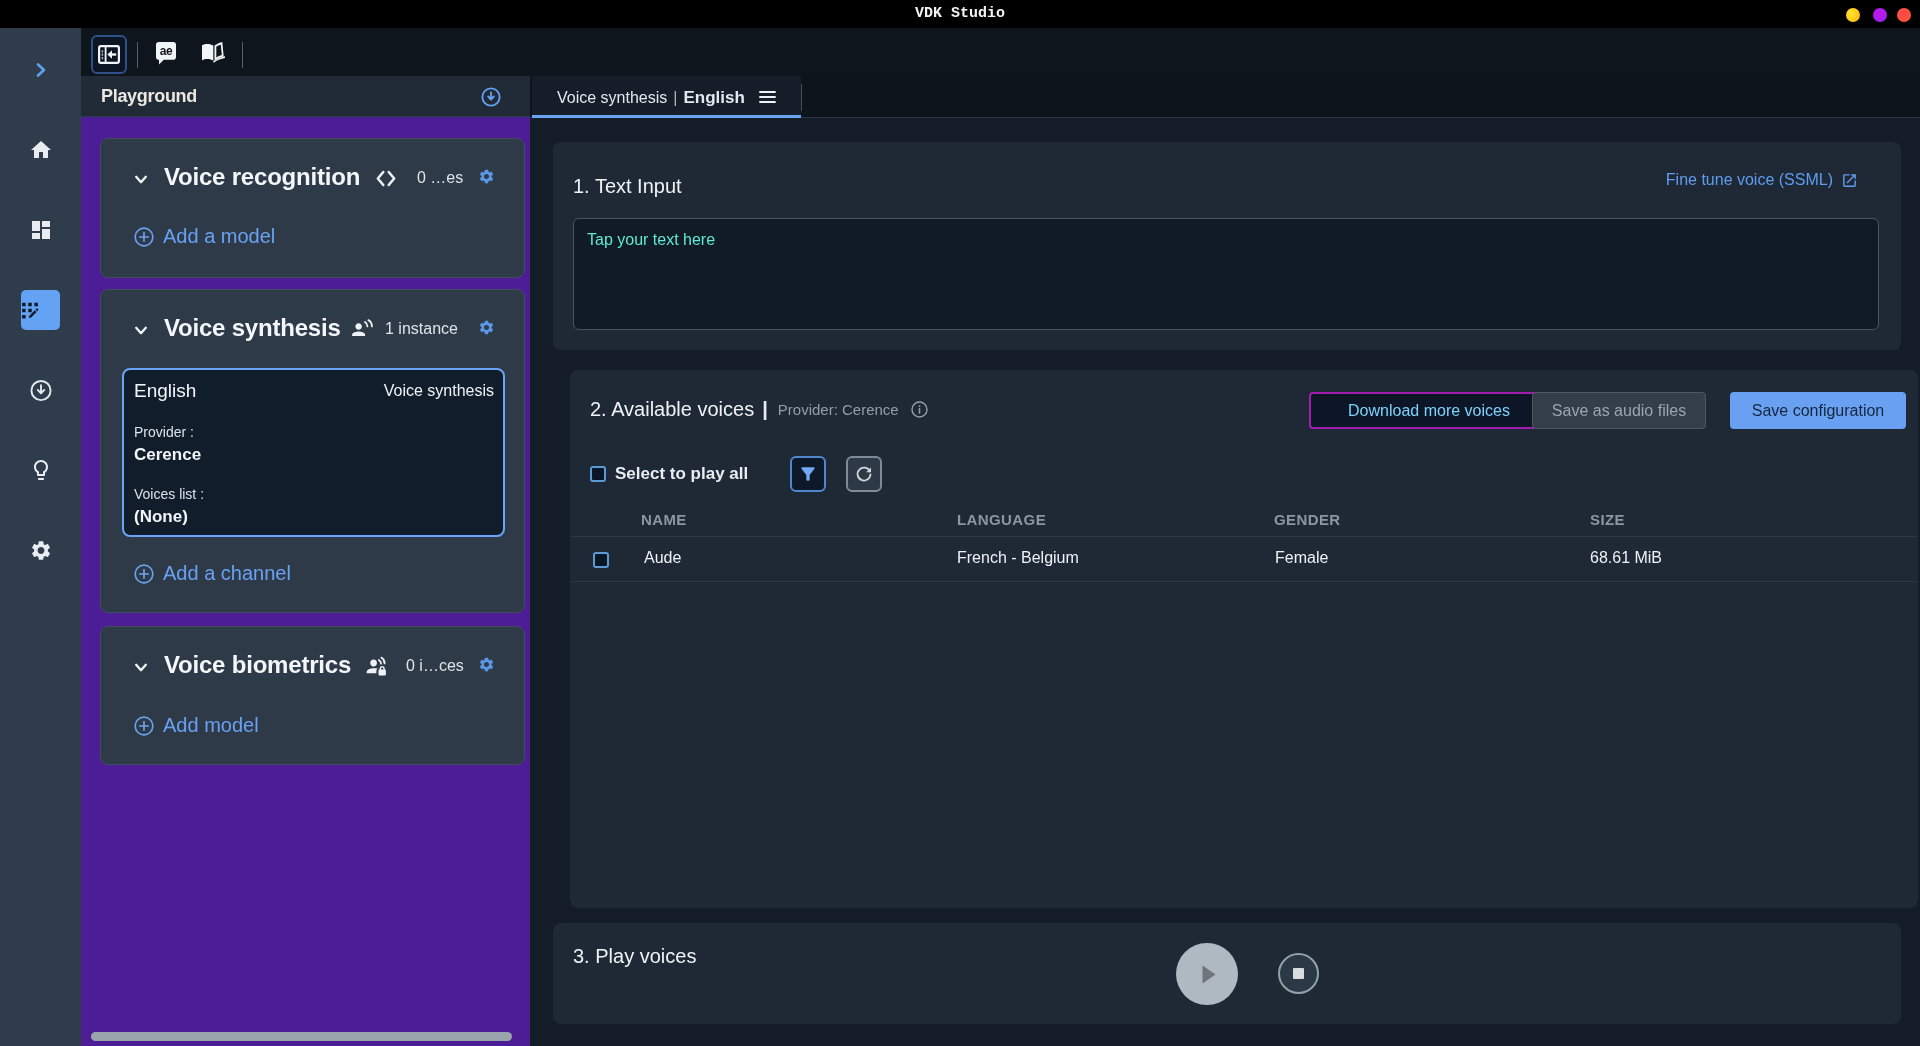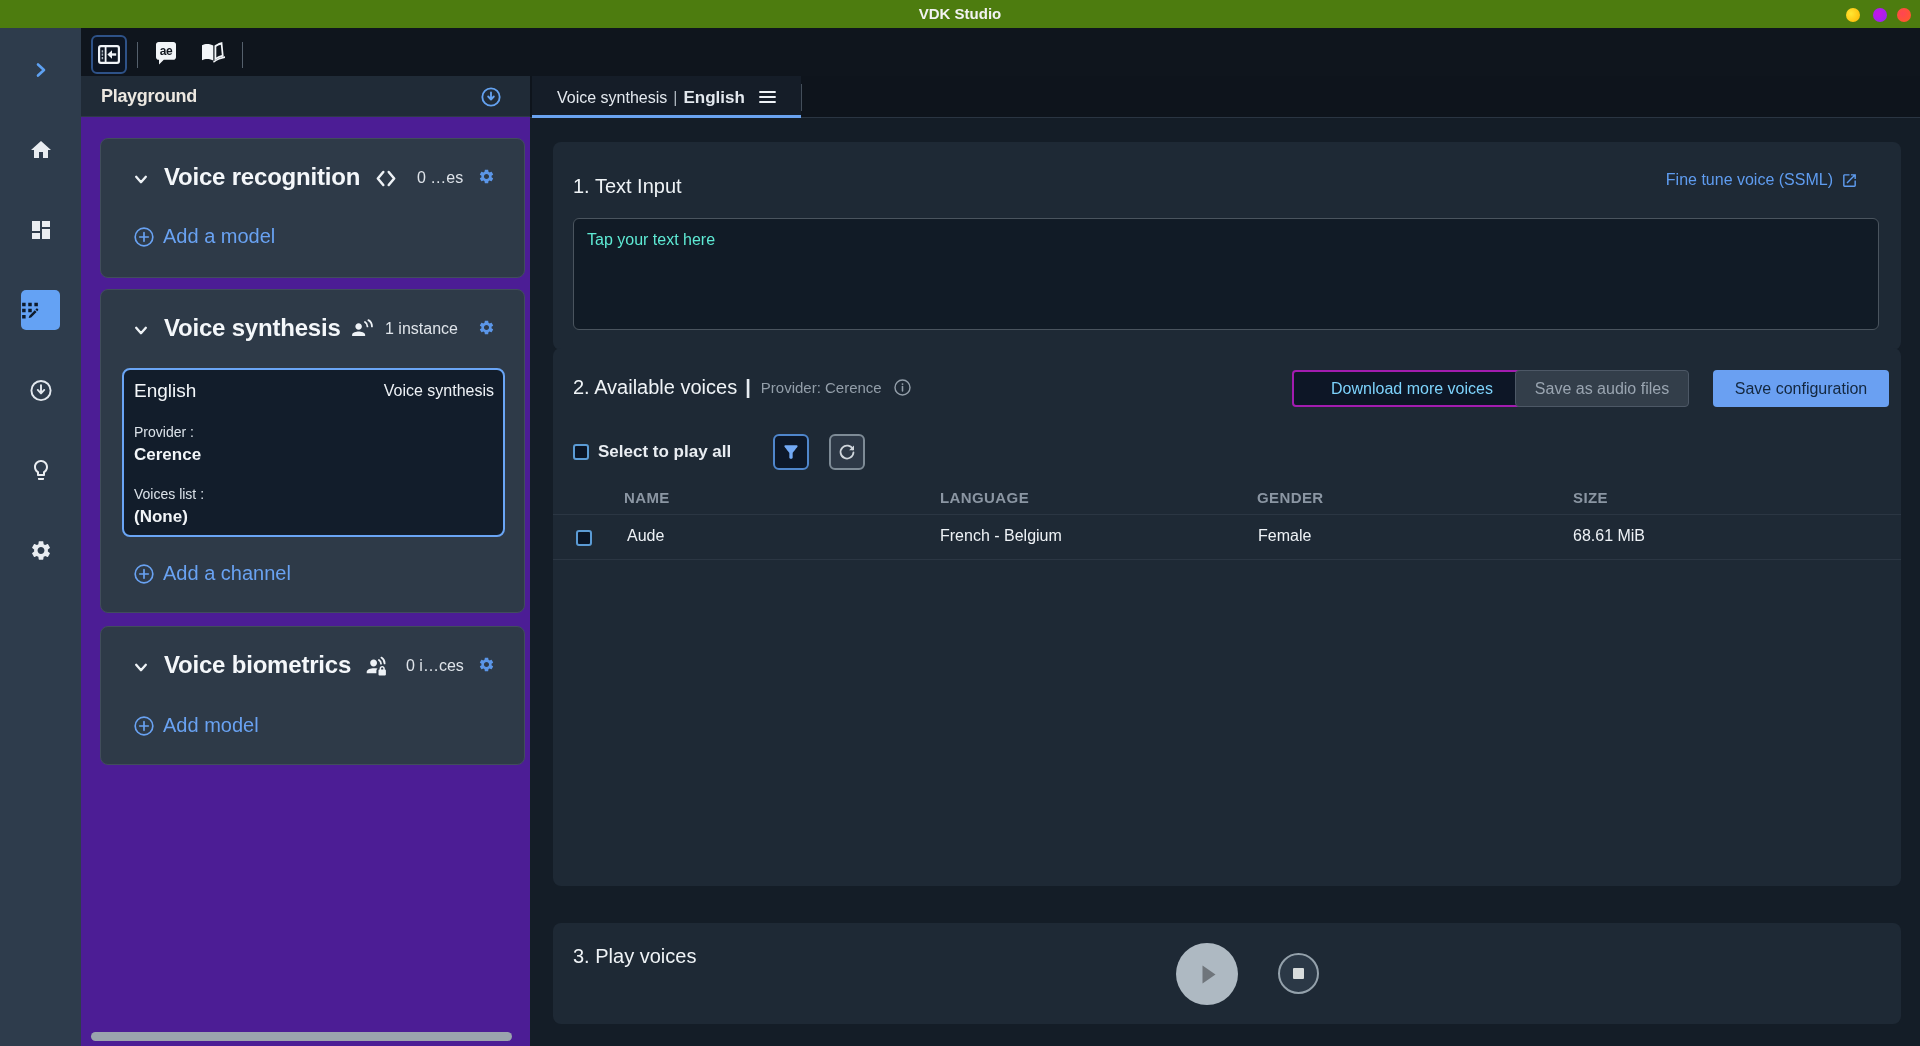--- a/index.html
+++ b/index.html
@@ -1,18 +1,18 @@
 <!DOCTYPE html>
 <html><head>
 <meta charset="utf-8">
 <style>
   * { margin:0; padding:0; box-sizing:border-box; }
   html,body { width:1920px; height:1046px; overflow:hidden; background:#141d27; font-family:"Liberation Sans", sans-serif; }
   
-  #titlebar { position:absolute; left:0; top:0; width:1920px; height:28px; background:#4d7c0f; }
+  #titlebar { position:absolute; left:0; top:0; width:1920px; height:28px; background:#000000;font-family:Liberation Mono, monospace; }
   #titlebar .title { position:absolute; left:0; right:0; top:0; height:28px; line-height:28px; text-align:center; color:#f2f2f2; font-size:15px; font-weight:bold; }
   .dot { position:absolute; top:8px; width:14px; height:14px; border-radius:50%; }
   #dot-y { left:1846px; background:radial-gradient(circle at 35% 40%, #ffe733, #ffb300); }
   #dot-p { left:1873px; background:radial-gradient(circle at 40% 40%, #c913e8, #8d2bf2); }
   #dot-r { left:1897px; background:radial-gradient(circle at 40% 40%, #ff4553, #ff5c23); }
   
   #sidebar { position:absolute; left:0; top:28px; width:81px; height:1018px; background:#2e3c4c; }
   #sidebar svg { position:absolute; left:50%; transform:translateX(-50%); }
   #nav-active { position:absolute; left:21px; top:262px; width:39px; height:40px; background:#64a2f4; border-radius:5px; }
   
@@ -41,21 +41,21 @@
   
   #main { position:absolute; left:530px; top:76px; width:1390px; height:970px; background:#141d27; }
   #tabrow { position:absolute; left:0; top:0; width:1390px; height:42px; background:#0e141c; border-bottom:1px solid #2a3542; }
   #tab1 { position:absolute; left:2px; top:0; width:269px; height:42px; background:#151d28; }
   #tab1 .tx { position:absolute; left:25px; top:12px; font-size:16px; color:#e3e8ee; white-space:nowrap; }
   #tab1 .tx b { font-size:17px; }
   #tab-underline { position:absolute; left:2px; top:39px; width:269px; height:3px; background:#6aa3f0; }
   #tab-div { position:absolute; left:271px; top:8px; width:1px; height:27px; background:#434e5a; }
   .panel { position:absolute; left:23px; width:1348px; background:#1e2935; border-radius:8px; }
   #panel1 { top:66px; height:208px;padding-left:29px; }
-  #panel2 { top:272px; height:538px; }
+  #panel2 { top:294px; height:538px;margin-left:17px; }
   #panel3 { top:847px; height:101px; }
   .ptitle { position:absolute; left:20px; font-size:20px; color:#eff3f6; }
   #ssml-link { position:absolute; right:43px; top:90px; color:#5f9cf0; font-size:16px; display:flex; align-items:center; gap:8px; }
   #ta { position:absolute; left:20px; top:76px; width:1306px; height:112px; background:#111b26; border:1px solid #4a545e; border-radius:6px; }
   #ta .ph { position:absolute; left:13px; top:12px; font-size:16px; color:#5eead4; }
   
   .btn { position:absolute; top:22px; height:37px; border-radius:4px; font-size:16px; text-align:center; }
   #btn-dl { left:739px; width:240px; line-height:33px; background:#0d1626; border:2px solid #a21caf; color:#7dd3fc; }
   #btn-save { left:962px; width:174px; line-height:35px; background:#333e4a; border:1px solid #4d5866; color:#9aa5b1; }
   #btn-cfg { left:1160px; width:176px; line-height:37px; background:#6aa0f2; border:none; color:#13273f; }

